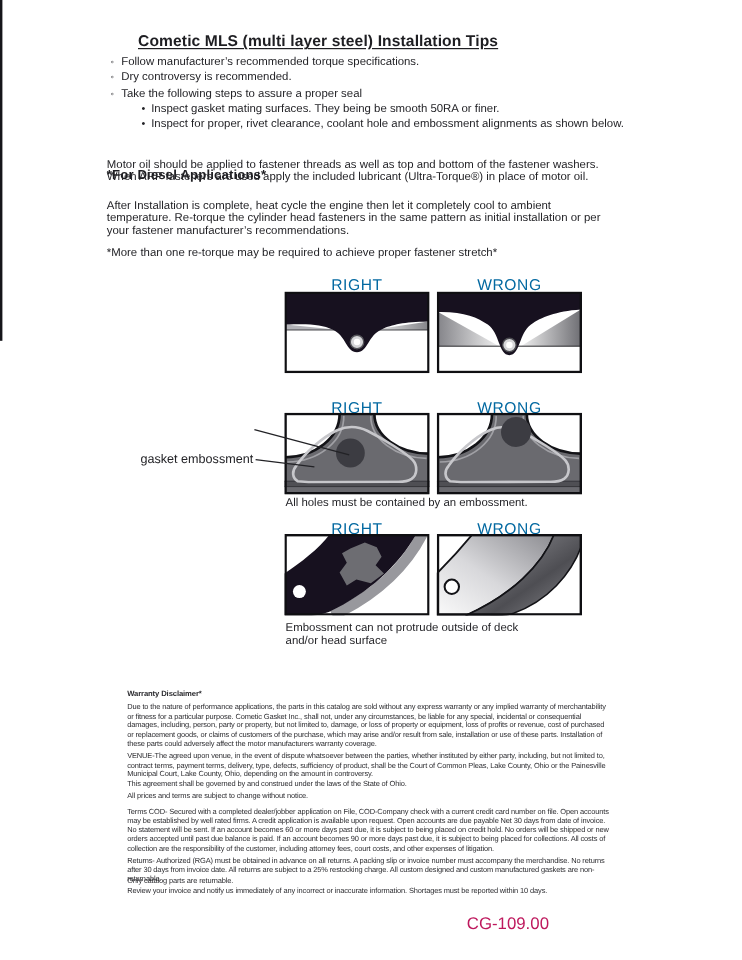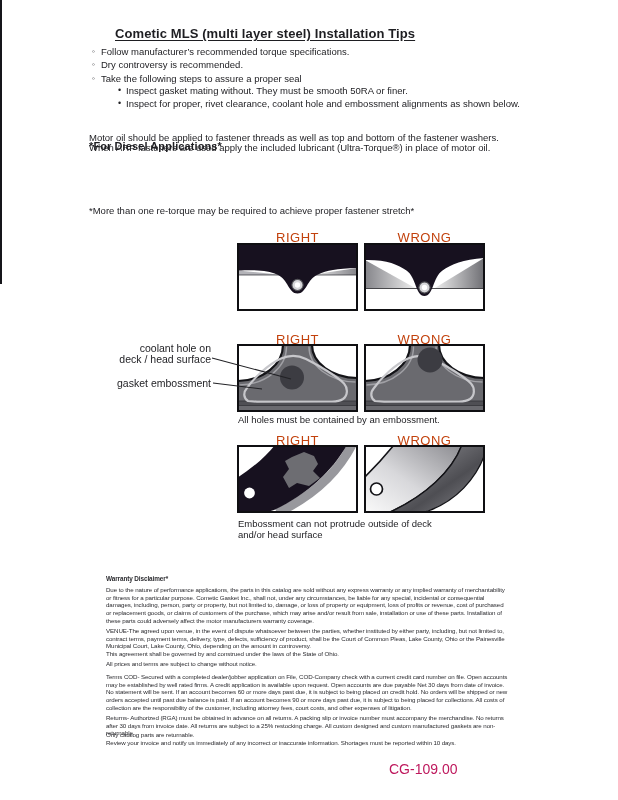--- a/index.html
+++ b/index.html
@@ -12,21 +12,21 @@
   .title {
     font-size:13px; font-weight:bold; text-decoration:underline;
     text-underline-offset:2px; letter-spacing:0.1px; white-space:nowrap;
   }
   .body-txt { font-size:9.5px; line-height:10.4px; color:#232327; }
   .b-row { display:flex; height:13.3px; align-items:flex-start; font-size:9.5px; color:#232327; }
   .b-marker { width:9px; font-size:8px; line-height:11px; }
   .sb-marker { width:8px; font-size:9px; line-height:10.5px; }
   .sec-head { font-size:11px; font-weight:bold; letter-spacing:0.1px; white-space:nowrap;margin-top:22px; }
   .para { width:424px; }
-  .dg-label { width:121px; text-align:center; font-size:13px; letter-spacing:0.5px; color:#c2410c; white-space:nowrap; }
+  .dg-label { width:121px; text-align:center; font-size:13px; letter-spacing:0.5px; color:#0369a1; white-space:nowrap; }
   .dg-box { width:121px; height:68px; }
   .dg-box svg { display:block; width:121px; height:68px; }
   .caption { font-size:9.5px; line-height:10.5px; color:#232327; white-space:nowrap; }
   .ann-label { width:125px; text-align:right; font-size:10.5px; line-height:11.2px; color:#232327; }
   .legal { width:404px; font-size:6.2px; line-height:7.7px; letter-spacing:-0.1px; color:#2c2c30; }
   .legal-head { font-weight:bold; font-size:6.4px; }
   .edge-line { position:absolute; left:0; top:0; width:1.5px; height:284px; background:#15151a; }
   .footer-code { font-size:14px; color:#be185d; white-space:nowrap; }
   svg [data-name] { pointer-events:none; }
   .leader-svg { pointer-events:none; z-index:5; }
@@ -51,30 +51,31 @@
     </div>
     <div class="b-row" data-name="bullet-item">
       <span class="b-marker" data-name="open-bullet-icon">◦</span>
       <span data-name="bullet-text">Take the following steps to assure a proper seal</span>
     </div>
   </div>
 
   <div class="abs" style="left:118px; top:85px; width:470px;" data-name="sub-bullet-list">
     <div class="b-row" data-name="sub-bullet-item">
       <span class="sb-marker" data-name="filled-bullet-icon">•</span>
-      <span data-name="sub-bullet-text">Inspect gasket mating without.  They must be smooth 50RA or finer.</span>
+      <span data-name="sub-bullet-text">Inspect gasket mating surfaces.  They being be smooth 50RA or finer.</span>
     </div>
     <div class="b-row" data-name="sub-bullet-item">
       <span class="sb-marker" data-name="filled-bullet-icon">•</span>
       <span data-name="sub-bullet-text">Inspect for proper, rivet clearance, coolant hole and embossment alignments as shown below.</span>
     </div>
   </div>
 
   <div class="abs sec-head" style="left:89px; top:118px;" data-name="diesel-applications-heading">*For Diesel Applications*</div>
   <div class="abs body-txt para" style="left:89px; top:133px;" data-name="diesel-paragraph-1">Motor oil should be applied to fastener threads as well as top and bottom of the fastener washers. When ARP fasteners are used apply the included lubricant (Ultra-Torque®) in place of motor oil.</div>
+  <div class="abs body-txt para" style="left:89px; top:167px;" data-name="diesel-paragraph-2">After Installation is complete, heat cycle the engine then let it completely cool to ambient temperature. Re-torque the cylinder head fasteners in the same pattern as initial installation or per your fastener manufacturer’s recommendations.</div>
   <div class="abs body-txt para" style="left:89px; top:206px;" data-name="diesel-paragraph-3">*More than one re-torque may be required to achieve proper fastener stretch*</div>
 
   <div class="abs dg-label" style="left:237px; top:230px;" data-name="pair1-right-label">RIGHT</div>
   <div class="abs dg-label" style="left:364px; top:230px;" data-name="pair1-wrong-label">WRONG</div>
 
   <div class="abs dg-box" style="left:237px; top:243px;" data-name="pair1-right-diagram">
     <svg viewBox="0 0 121 68" data-name="rivet-clearance-right-illustration">
       <defs>
         <linearGradient id="g1a" x1="0" y1="0" x2="1" y2="0">
           <stop offset="0" stop-color="#ededed"></stop>
@@ -112,24 +113,20 @@
       <circle cx="60.5" cy="44.5" r="5.6" fill="#d6d6d9" stroke="#4a4a4f" stroke-width="1.1" data-name="rivet-icon"></circle>
       <circle cx="60.5" cy="44.5" r="2.7" fill="#ffffff"></circle>
       <rect x="1" y="1" width="119" height="66" fill="none" stroke="#0f0f12" stroke-width="2"></rect>
     </svg>
   </div>
 
 
   <div class="abs dg-label" style="left:237px; top:332px;" data-name="pair2-right-label">RIGHT</div>
   <div class="abs dg-label" style="left:364px; top:332px;" data-name="pair2-wrong-label">WRONG</div>
 
-  <div class="abs ann-label" style="left:86px; top:343px;" data-name="coolant-hole-annotation">
-    <div>coolant hole on</div>
-    <div>deck / head surface</div>
-  </div>
   <div class="abs ann-label" style="left:86px; top:378px;" data-name="gasket-embossment-annotation">gasket embossment</div>
 
   <svg class="abs leader-svg" style="left:205px; top:350px;" width="95" height="45" viewBox="0 0 95 45" data-name="annotation-leader-lines">
     <line x1="7" y1="8" x2="86" y2="29" stroke="#222226" stroke-width="1.1" data-name="leader-line-coolant"></line>
     <line x1="8" y1="33" x2="57" y2="39" stroke="#222226" stroke-width="1.1" data-name="leader-line-embossment"></line>
   </svg>
 
   <div class="abs dg-box" style="left:237px; top:344px;" data-name="pair2-right-diagram">
     <svg viewBox="0 0 121 68" data-name="embossment-right-illustration">
       <rect width="121" height="68" fill="#6a6a6f"></rect>

